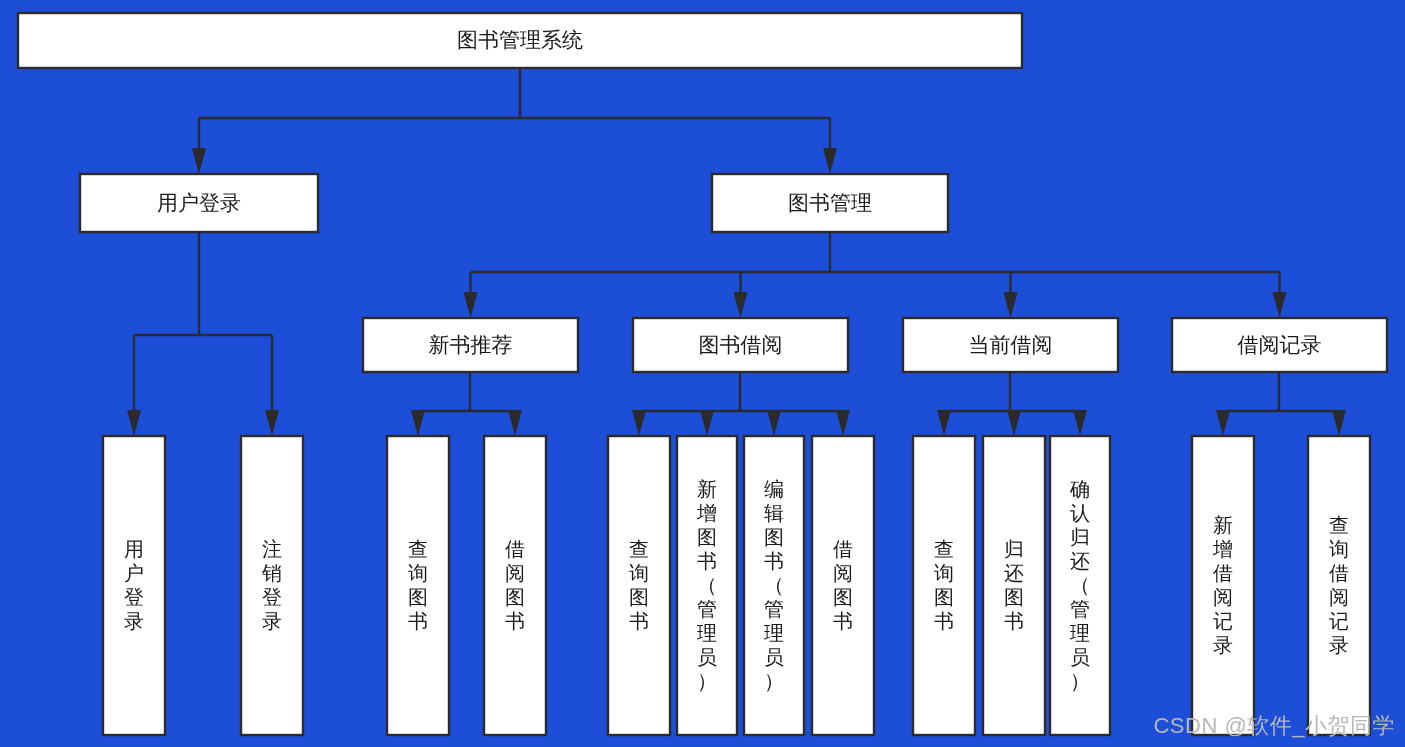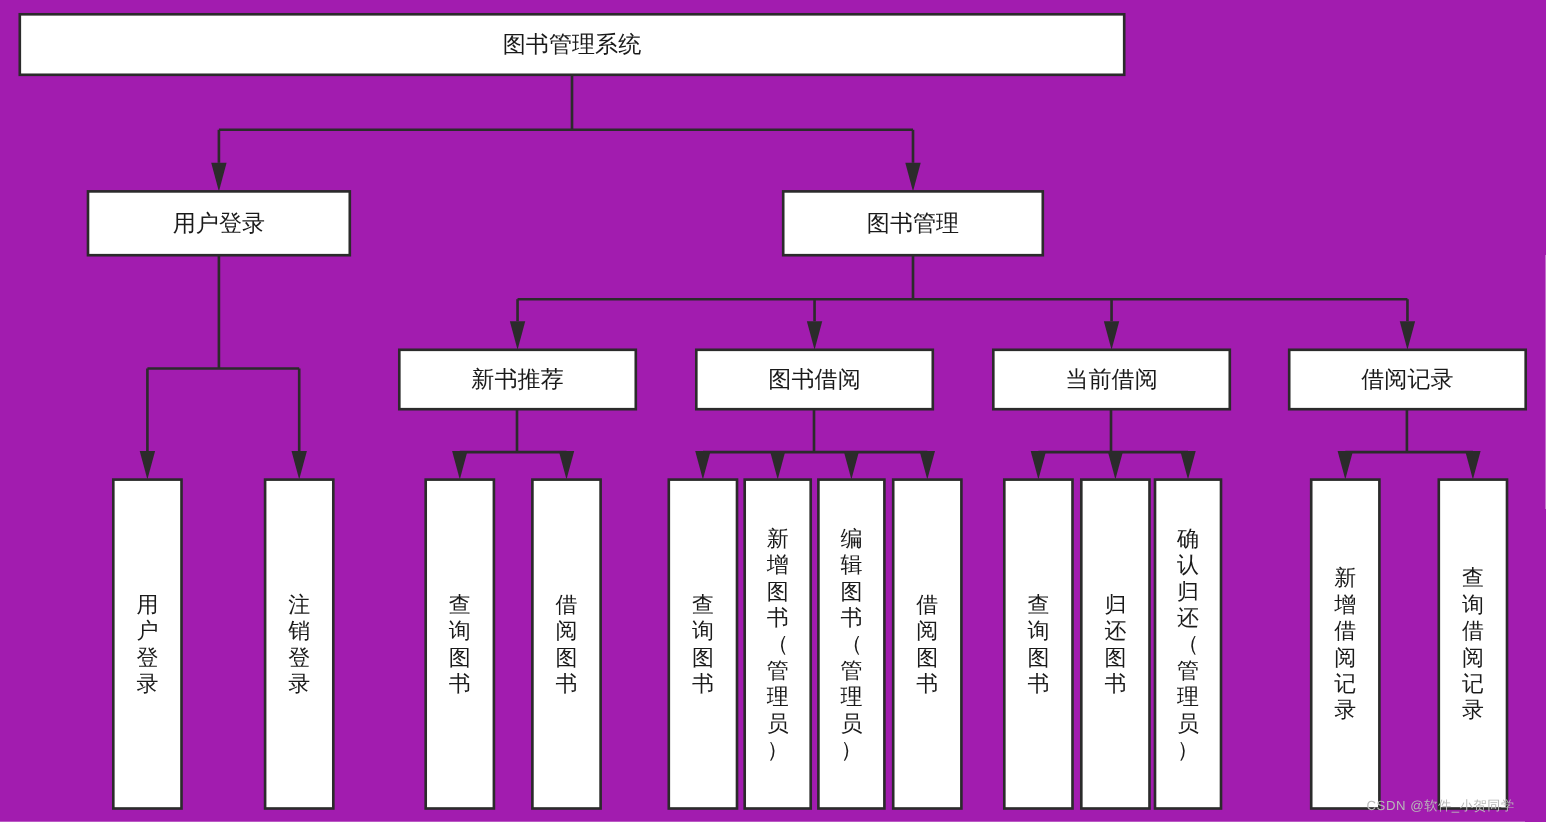--- a/index.html
+++ b/index.html
@@ -10,21 +10,21 @@
   body {
     width: 1405px;
     height: 747px;
     font-family: "Liberation Sans", sans-serif;
     overflow: hidden;
   }
   #diagram-root {
     position: relative;
     width: 1405px;
     height: 747px;
-    background: #a21caf;
+    background: #1d4ed8;
   }
   svg.tree-canvas {
     position: absolute;
     left: 0;
     top: 0;
     width: 1405px;
     height: 747px;
     display: block;
   }
   .node-box {
@@ -50,24 +50,24 @@
     stroke-width: 2.4;
     fill: none;
     stroke-linecap: butt;
   }
   .arrow-head {
     fill: #2b2b2b;
     stroke: none;
   }
   .watermark {
     position: absolute;
-    right: 28px;
+    right: 10px;
     bottom: 6px;
     font-family: "Liberation Sans", sans-serif;
-    font-size: 12px;
+    font-size: 22px;
     color: #b8b8b8;
     white-space: nowrap;
     letter-spacing: 0.5px;
     user-select: none;
   }
 </style>
 </head>
 <body>
 
 <div id="diagram-root">

